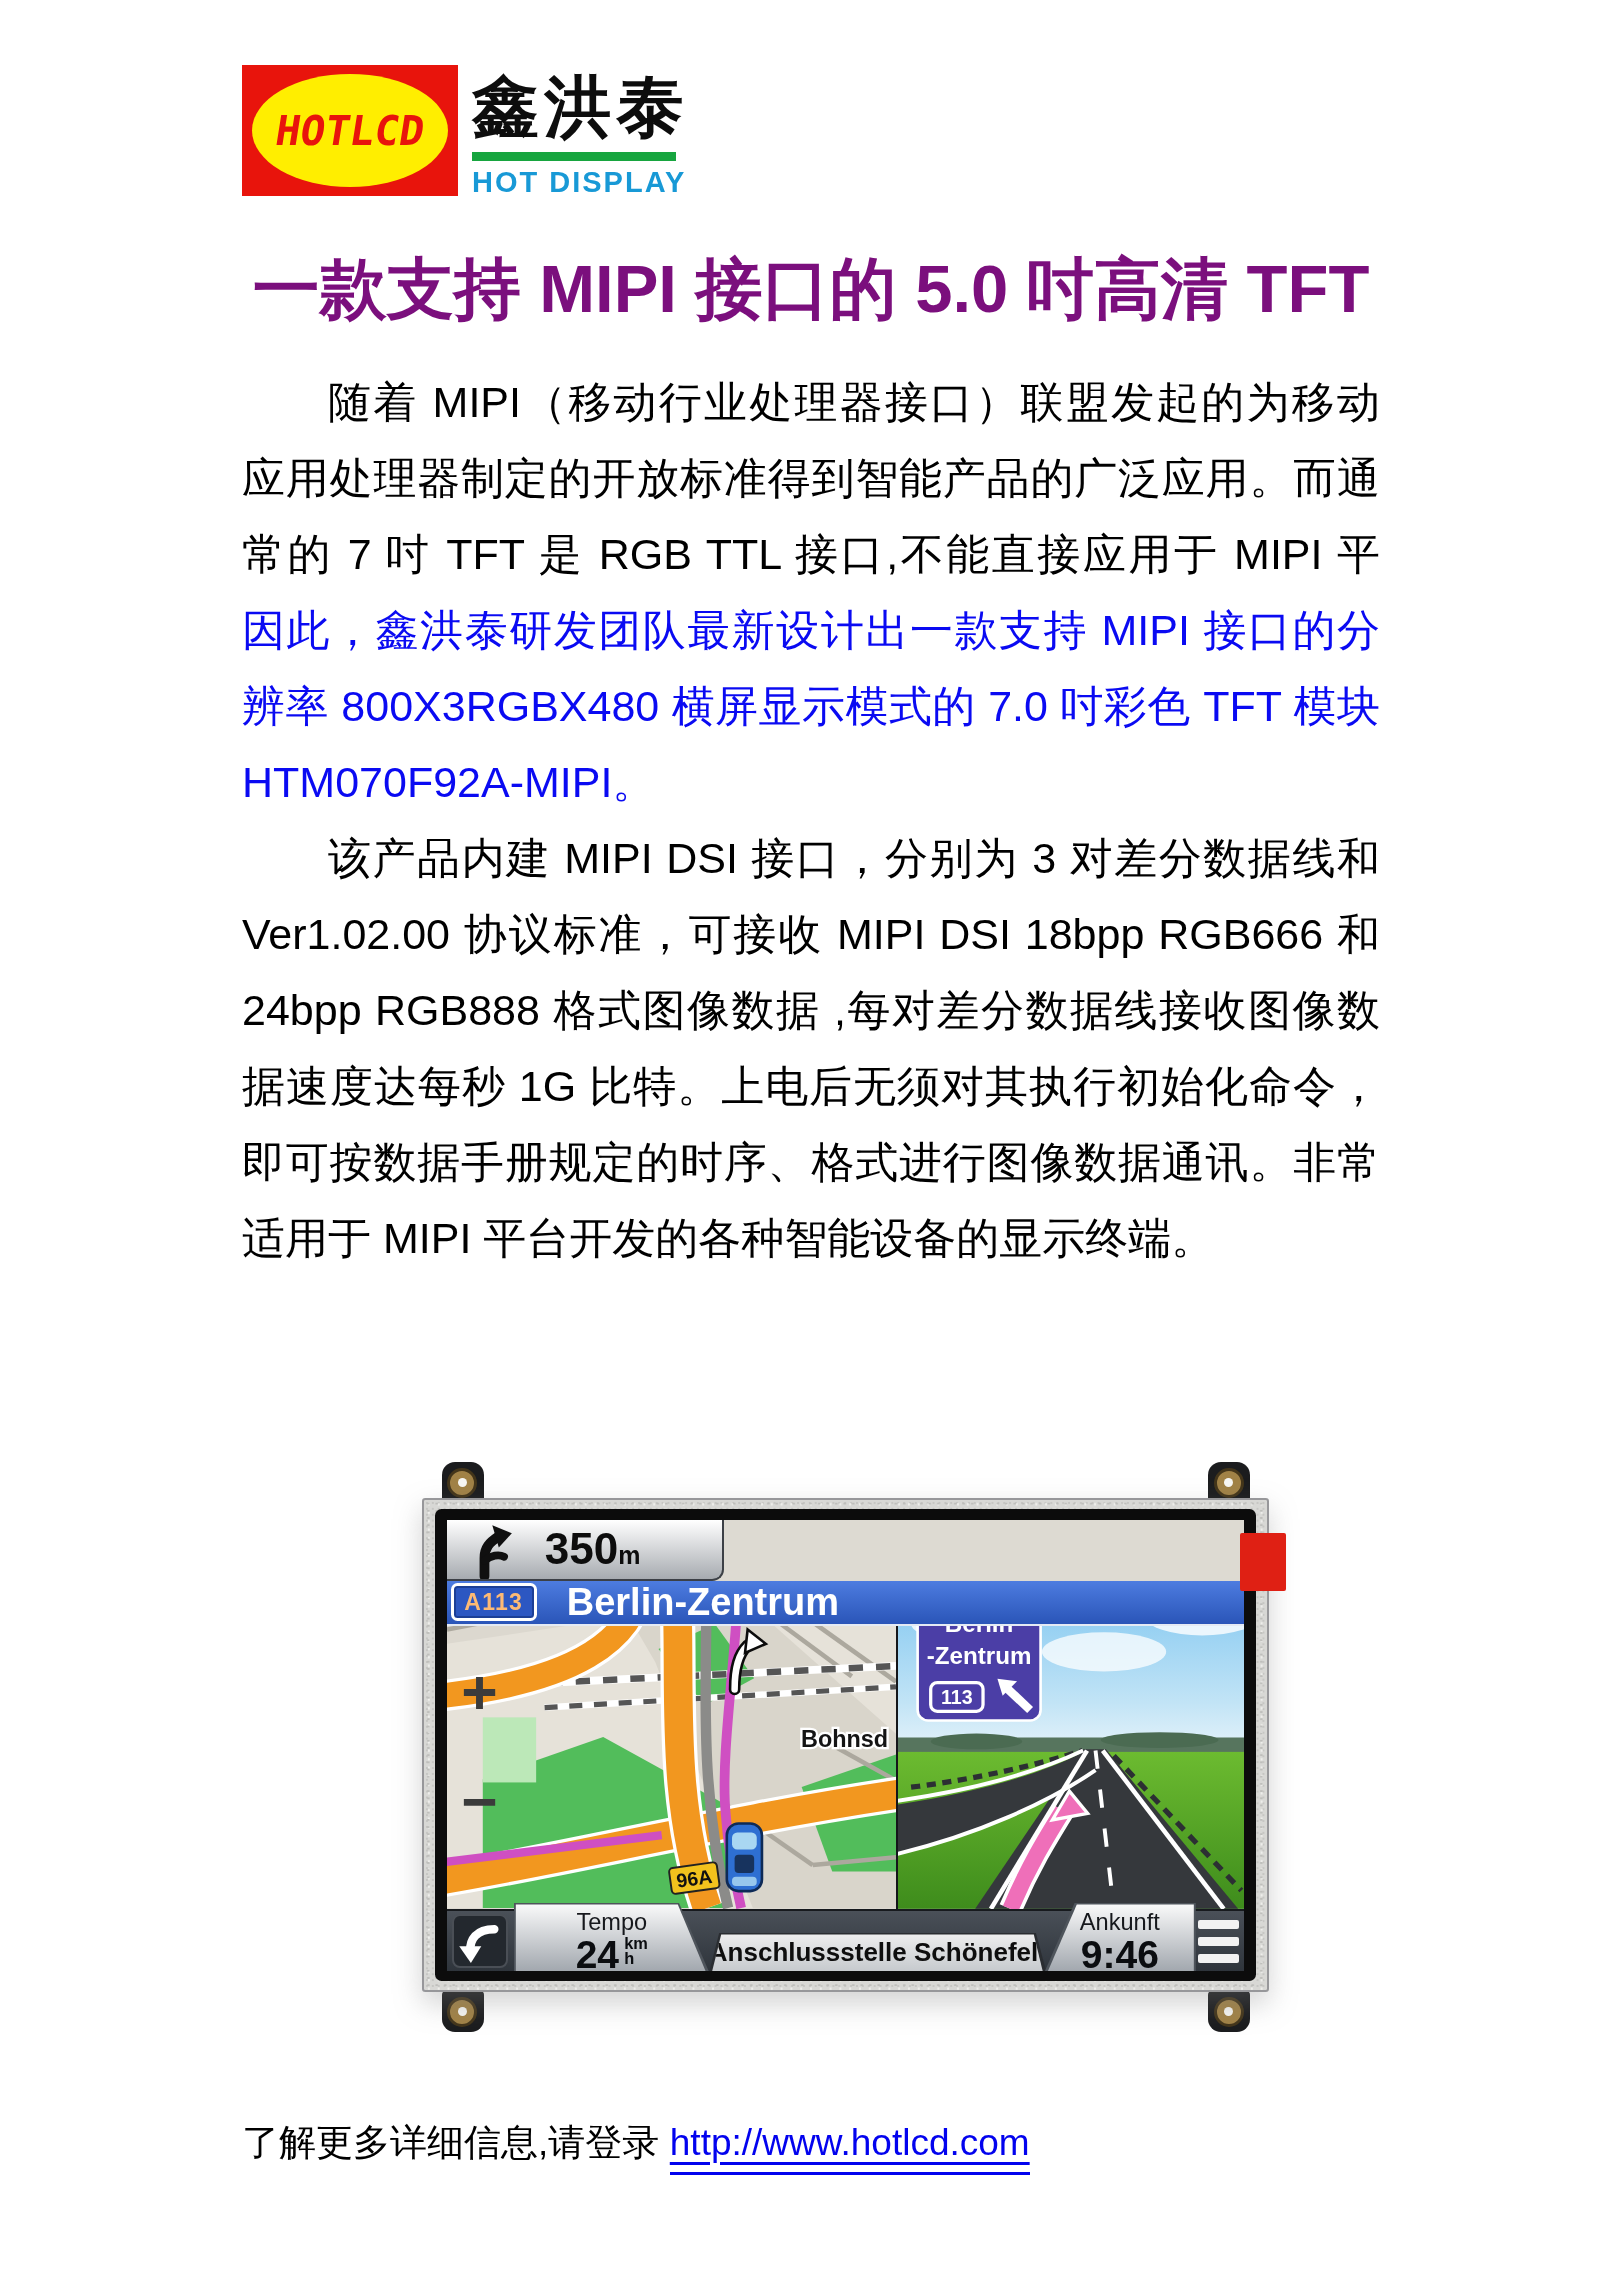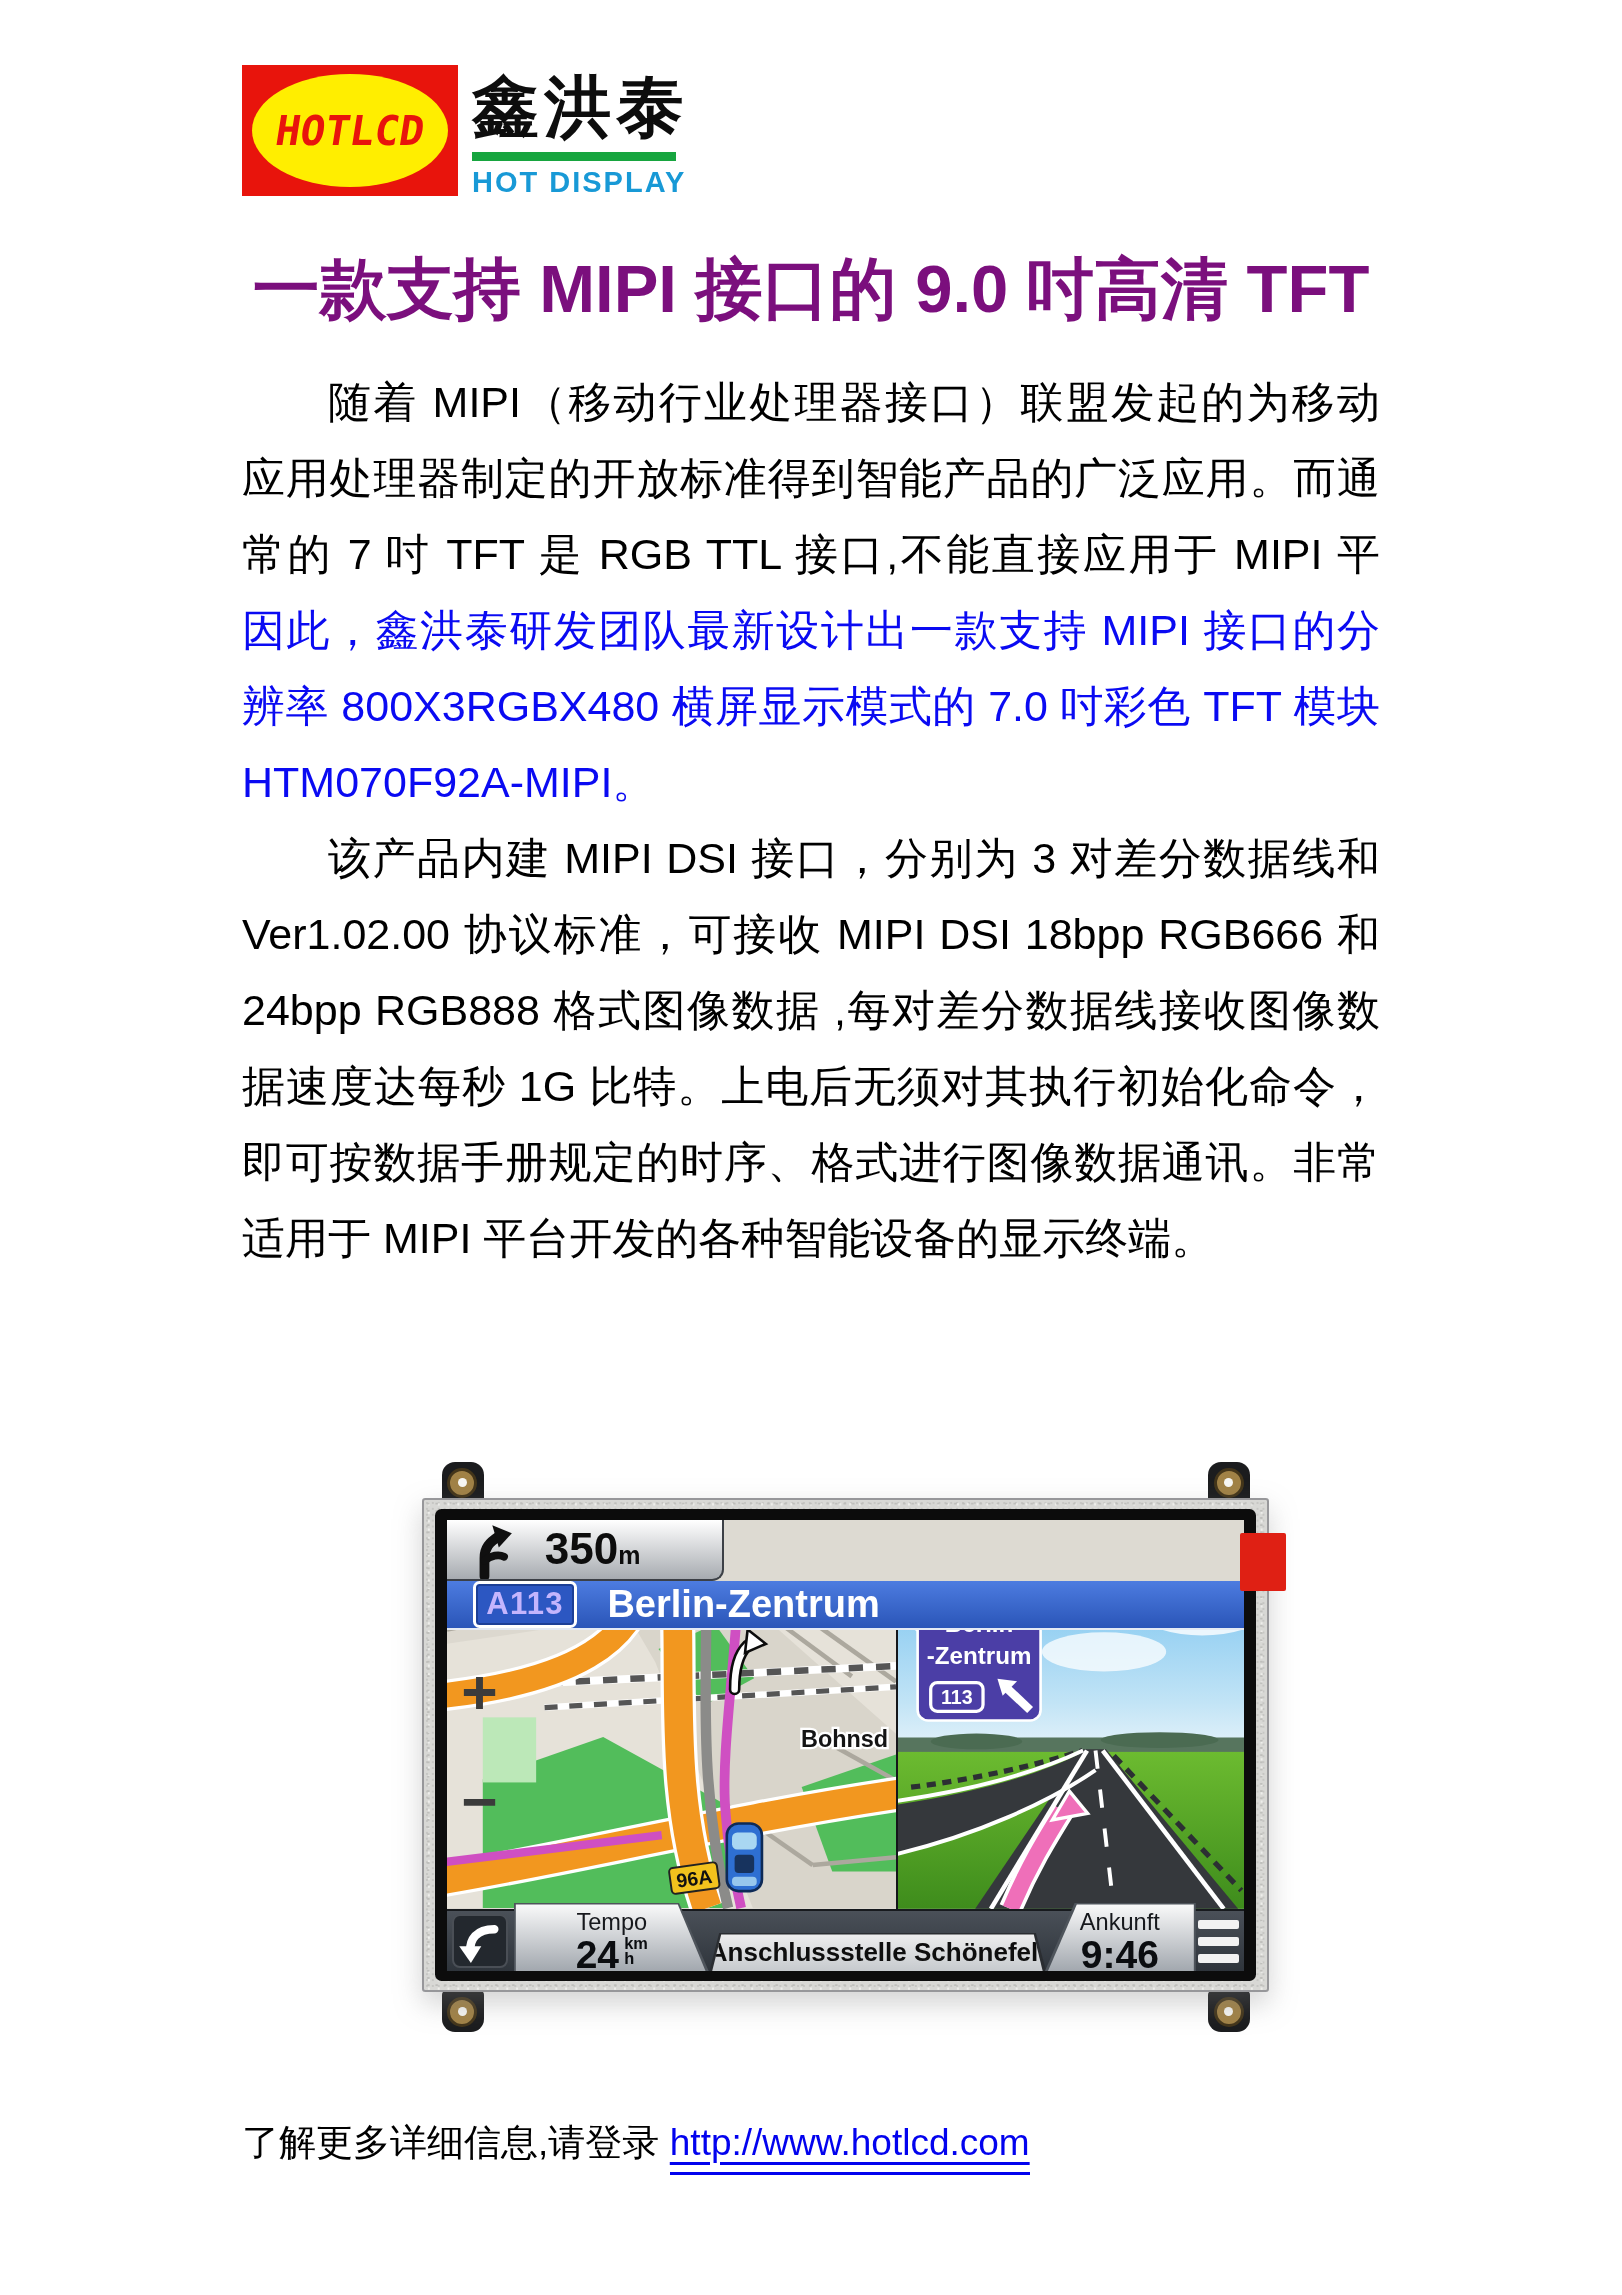--- a/index.html
+++ b/index.html
@@ -55,22 +55,22 @@
   
   .topbar { position:relative; height:63px; display:flex; z-index:3;flex-direction:column; }
   .nav-left { width:277px; height:63px; background:linear-gradient(#ffffff,#a7abb0);
               border-right:2px solid #3c4046; border-bottom:2px solid #3c4046; border-radius:0 0 11.8px 0;
               display:flex; align-items:center; }
   .fork-svg { margin-left:14.4px; }
   .dist { margin-left:23.6px; font-size:44px; font-weight:800; color:#0d0d0d; }
   .dist-unit { font-size:25px; font-weight:800; }
   .nav-right { flex:1; height:63px; background:linear-gradient(#4d7ce0,#2a55b8);
                border-bottom:2.6px solid #e4eaf4; display:flex; align-items:center; }
-  .route-badge { margin-left:26px; padding:2.6px 10.5px; background:#2c57c2; border:3.3px solid #ffffff; border-radius:6.5px;
-                 box-shadow: inset 0 0 0 2px #1c3f96; color:#c4b5fd; font-size:31px; font-weight:bold; letter-spacing:1.3px; }
+  .route-badge { margin-left:4px; padding:2.6px 10.5px; background:#2c57c2; border:3.3px solid #ffffff; border-radius:6.5px;
+                 box-shadow: inset 0 0 0 2px #1c3f96; color:#fdba74; font-size:23px; font-weight:bold; letter-spacing:1.3px; }
   .route-dest { margin-left:30px; color:#ffffff; font-size:38px; font-weight:700; white-space:nowrap; }
 
   
   .main { position:relative; display:flex; height:326px; z-index:1; }
   .map-svg { display:block; width:451px; height:326px; }
   .photo-svg { display:block; width:346px; height:326px; }
   .photo-wrap { border-left:2.6px solid #14161a; }
 
   
   .bottombar { position:relative; height:63px; background:linear-gradient(#4a5058,#2e343b); border-top:2px solid #171a1e; z-index:2; }
@@ -115,21 +115,21 @@
         <span class="logo-wordmark">HOTLCD</span>
       </div>
     </div>
     <div class="logo-right">
       <div class="logo-cn">鑫洪泰</div>
       <div class="logo-bar"></div>
       <div class="logo-en">HOT DISPLAY</div>
     </div>
   </div>
 
-  <h1 class="doc-title">一款支持 MIPI 接口的 9.0 吋高清 TFT</h1>
+  <h1 class="doc-title">一款支持 MIPI 接口的 5.0 吋高清 TFT</h1>
 
   <div class="body-text">
     <div class="line indent">随着 MIPI（移动行业处理器接口）联盟发起的为移动</div>
     <div class="line">应用处理器制定的开放标准得到智能产品的广泛应用。而通</div>
     <div class="line">常的 7 吋 TFT 是 RGB TTL 接口,不能直接应用于 MIPI 平台。</div>
     <div class="line blue">因此，鑫洪泰研发团队最新设计出一款支持 MIPI 接口的分</div>
     <div class="line blue">辨率 800X3RGBX480 横屏显示模式的 7.0 吋彩色 TFT 模块</div>
     <div class="line blue last">HTM070F92A-MIPI。</div>
     <div class="line indent">该产品内建 MIPI DSI 接口，分别为 3 对差分数据线和</div>
     <div class="line">Ver1.02.00 协议标准，可接收 MIPI DSI 18bpp RGB666 和</div>

